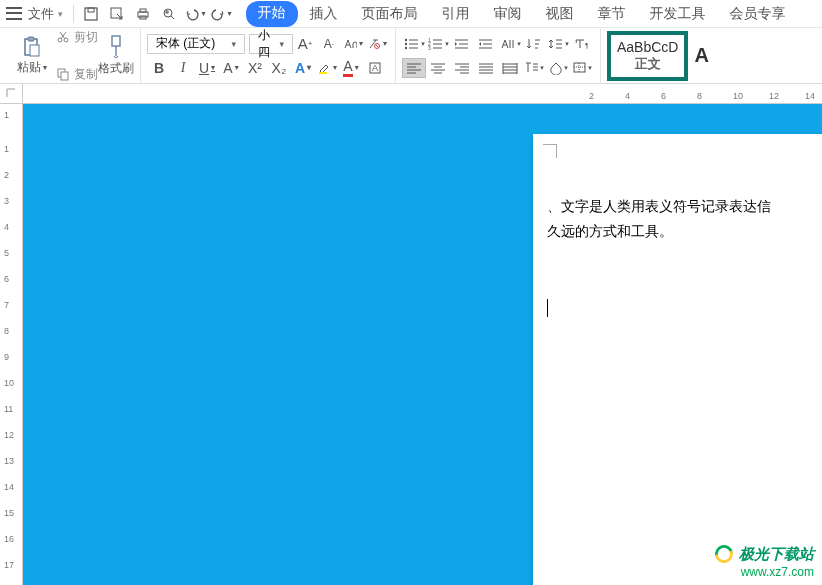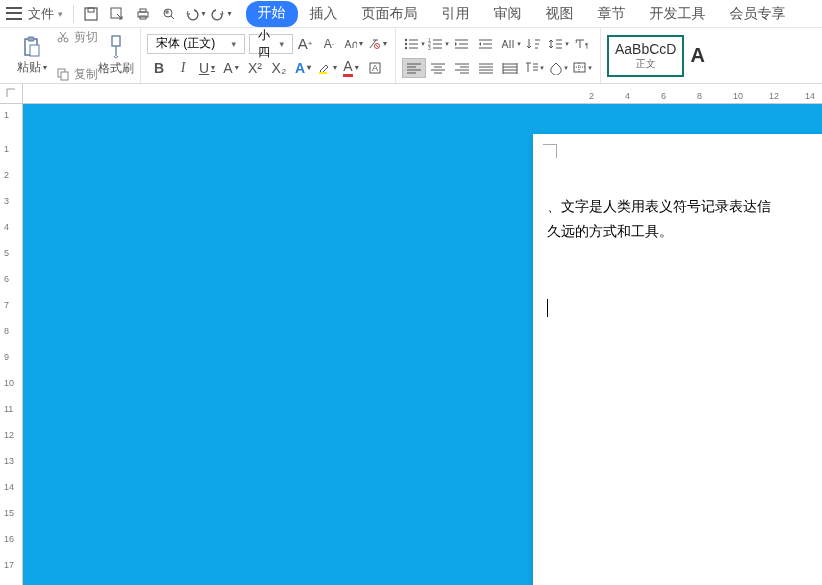--- a/index.html
+++ b/index.html
@@ -33,23 +33,23 @@
   .font-size { width:44px; margin-left:4px; }
   .font-select .arrow { margin-left:auto; font-size:9px; color:#666; }
   .fa-btn { width:20px; height:20px; display:flex; align-items:center; justify-content:center; margin:0 2px; cursor:pointer; color:#555; font-size:14px; }
   .fa-btn.small-arrow::after { content:"▾"; font-size:8px; color:#555; margin-left:2px; }
   .para-grp { display:flex; flex-direction:column; justify-content:center; }
   .para-row { display:flex; align-items:center; margin:2px 0; }
   .p-btn { width:24px; height:20px; display:flex; align-items:center; justify-content:center; cursor:pointer; }
   .p-btn svg { display:block; }
   .p-btn.sel { background:#d4d4d4; border:1px solid #bbb; }
   .style-grp { display:flex; align-items:center; padding:0 8px; }
-  .style-box { border:2px solid #0f766e; padding:4px 6px; text-align:center; cursor:pointer; }
+  .style-box { border:4px solid #0f766e; padding:4px 6px; text-align:center; cursor:pointer; }
   .style-box .s1 { font-size:14px; color:#333; }
-  .style-box .s2 { font-size:10px; color:#666; }
+  .style-box .s2 { font-size:13px; color:#666;font-weight:bold; }
   .doc-area { position:relative; height:501px; background:#f6f6f6; }
   .h-ruler { position:absolute; top:0; left:0; right:0; height:20px; background:#fff; border-bottom:1px solid #ccc; font-size:9px; color:#777; display:flex; align-items:flex-end; }
   .h-ruler .corner { width:23px; height:20px; border-right:1px solid #ccc; display:flex; align-items:center; justify-content:center; }
   .h-ruler .ticks { position:relative; flex:1; }
   .h-ruler .tick { position:absolute; bottom:2px; }
   .v-ruler { position:absolute; top:20px; left:0; width:23px; bottom:0; background:#fff; border-right:1px solid #ccc; font-size:9px; color:#777; }
   .v-ruler .vtick { position:absolute; left:4px; }
   .page-bg { position:absolute; top:20px; left:23px; right:0; bottom:0; background:#0ea5e9; overflow:hidden; }
   .page { position:absolute; background:#fff; box-shadow:0 2px 6px rgba(0,0,0,0.15); }
   .page.p1 { top:30px; left:510px; width:600px; height:800px; }
@@ -389,13 +389,23 @@
     <div class="page p1">
       <div class="marker"></div>
       <div class="text">
         <div>、文字是人类用表义符号记录表达信</div>
         <div>久远的方式和工具。</div>
       </div>
       <div class="cursor"></div>
     </div>
   </div>
 
+  <div class="watermark">
+    <div class="row1">
+      <svg class="logo" viewBox="0 0 24 24">
+          <path d="M4 14 a8 8 0 0 1 16 -4" fill="none" stroke="#00b060" stroke-width="3" stroke-linecap="round"></path>
+          <path d="M20 10 a8 8 0 0 1 -16 4" fill="none" stroke="#ffcc33" stroke-width="3" stroke-linecap="round"></path>
+        </svg>
+      <span class="t1">极光下载站</span>
+    </div>
+    <div class="t2">www.xz7.com</div>
+  </div>
 </div>
 
 </body></html>

